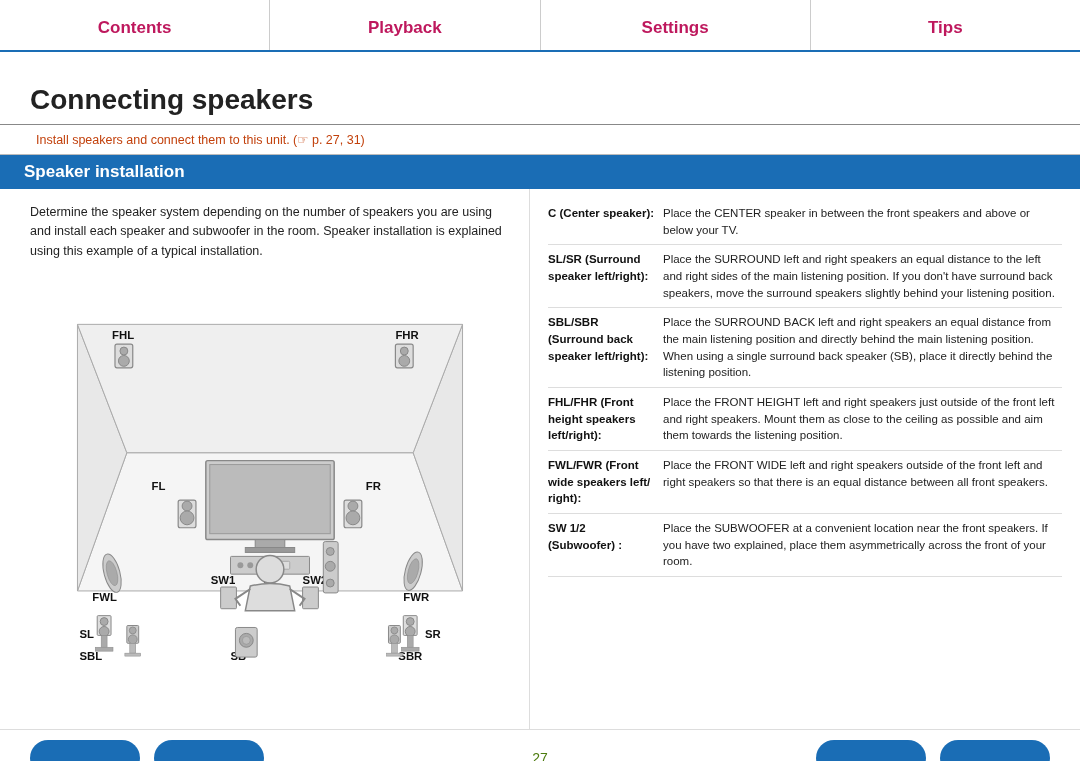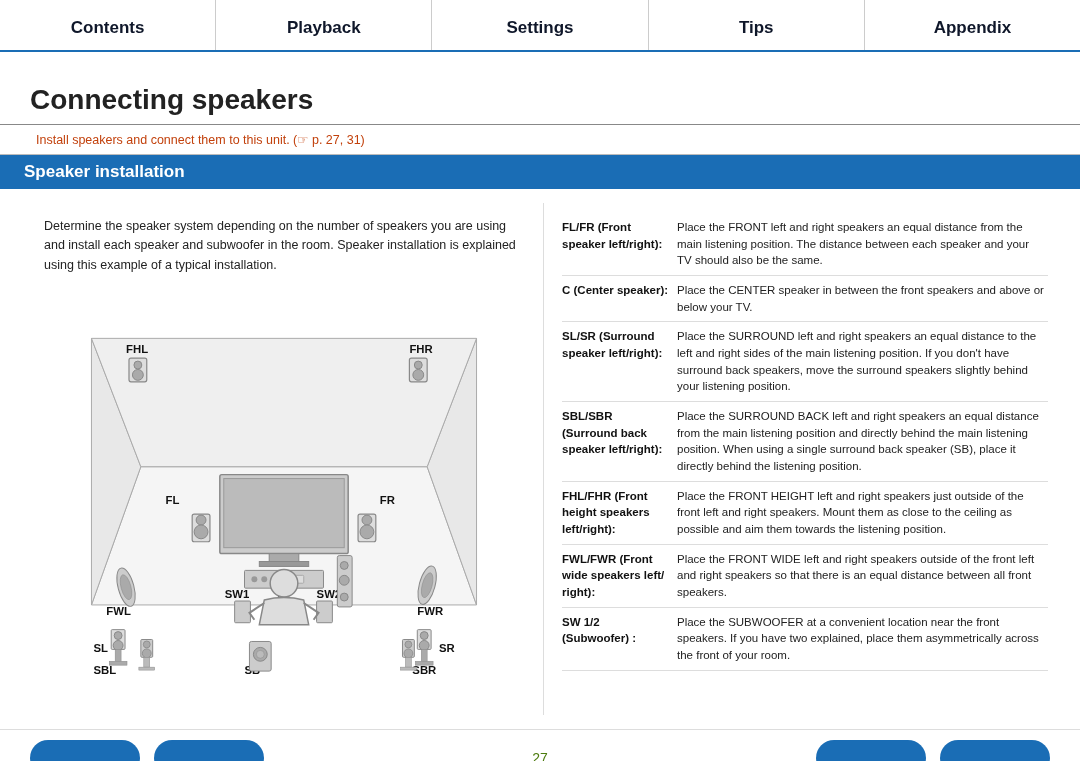--- a/index.html
+++ b/index.html
@@ -17,21 +17,21 @@
       display: flex;
       border-bottom: 2.5px solid #1a6db5;
       padding: 0;
     }
     .top-nav .nav-item {
       flex: 1;
       text-align: center;
       padding: 18px 10px 12px;
       font-size: 17px;
       font-weight: bold;
-      color: #0f172a;
+      color: #be185d;
       cursor: pointer;
       border-right: 1px solid #ccc;
     }
     .top-nav .nav-item:last-child { border-right: none; }
 
     
     .page-title {
       font-size: 28px;
       font-weight: bold;
       padding: 32px 30px 8px;
@@ -52,21 +52,21 @@
       color: #fff;
       font-size: 17px;
       font-weight: bold;
       padding: 7px 24px;
       margin-bottom: 0;
     }
 
     
     .main-content {
       display: flex;
-      padding: 14px;
+      padding: 0;
       min-height: 540px;
     }
 
     
     .left-col {
       width: 530px;
       padding: 14px 20px 10px 30px;
       border-right: 1px solid #ddd;
     }
     .left-col .intro-text {
@@ -148,21 +148,20 @@
     }
   </style>
 </head>
 <body>
 
 <div class="top-nav">
   <div class="nav-item">Contents</div>
   <div class="nav-item">Playback</div>
   <div class="nav-item">Settings</div>
   <div class="nav-item">Tips</div>
-  <div class="nav-item">Appendix</div>
 </div>
 
 <div class="page-title">Connecting speakers</div>
 
 <div class="install-line">Install speakers and connect them to this unit.  (☞ p. 27,  31)</div>
 
 <div class="section-header">Speaker installation</div>
 
 <div class="main-content">
 
@@ -280,24 +279,20 @@
         <rect x="362" y="70" width="18" height="24" fill="#ddd" stroke="#888" stroke-width="1.2" rx="2"></rect>
         <circle cx="371" cy="77" r="4" fill="#aaa" stroke="#888" stroke-width="1"></circle>
         <circle cx="371" cy="87" r="5.5" fill="#aaa" stroke="#888" stroke-width="1"></circle>
       </svg>
     </div>
   </div>
 
   <div class="right-col">
     <table class="speaker-table">
       <tbody id="speaker-table-body">
-      <tr>
-            <td style="font-weight: bold; font-size: 11.5px;">FL/FR (Front speaker left/right):</td>
-            <td>Place the FRONT left and right speakers an equal distance from the main listening position. The distance between each speaker and your TV should also be the same.</td>
-          </tr>
           <tr>
             <td style="font-weight: bold; font-size: 11.5px;">C (Center speaker):</td>
             <td>Place the CENTER speaker in between the front speakers and above or below your TV.</td>
           </tr>
           <tr>
             <td style="font-weight: bold; font-size: 11.5px;">SL/SR (Surround speaker left/right):</td>
             <td>Place the SURROUND left and right speakers an equal distance to the left and right sides of the main listening position. If you don't have surround back speakers, move the surround speakers slightly behind your listening position.</td>
           </tr>
           <tr>
             <td style="font-weight: bold; font-size: 11.5px;">SBL/SBR (Surround back speaker left/right):</td>

